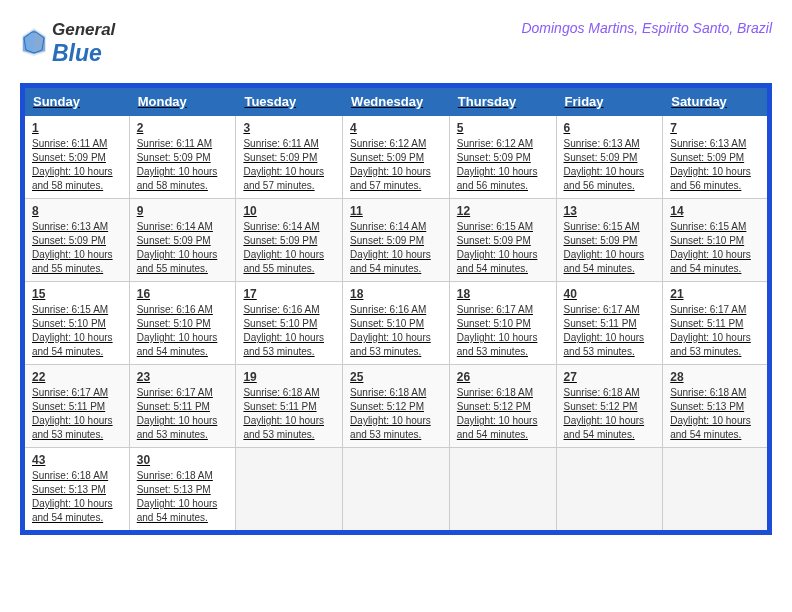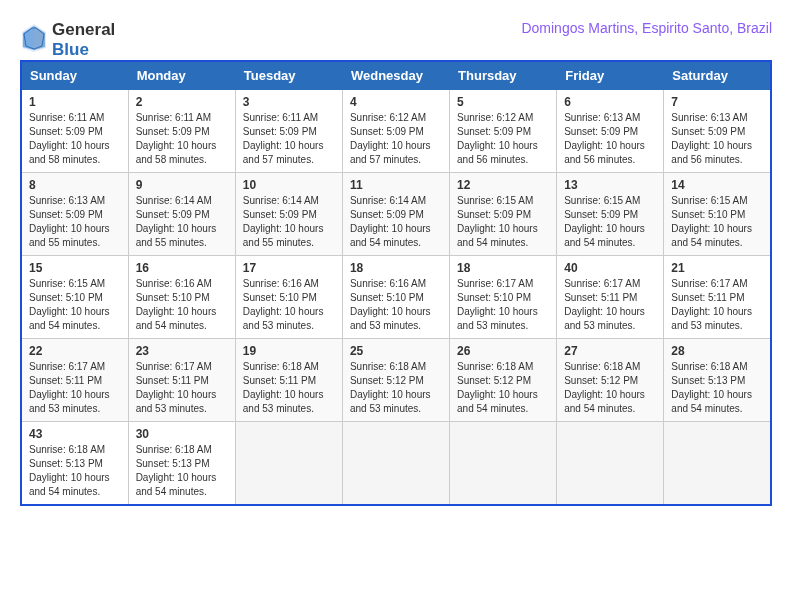--- a/index.html
+++ b/index.html
@@ -7,21 +7,22 @@
       font-family: Arial, sans-serif;
       background: #fff;
       width: 792px;
       min-height: 612px;
       padding: 20px;
     }
     .header-area {
       display: flex;
       justify-content: space-between;
       align-items: flex-start;
-      margin-bottom: 0;
+      margin-bottom: 16px;
+      font-style: italic;
     }
     .logo {
       display: flex;
       align-items: center;
       gap: 4px;
     }
     .title-area {
       text-align: right;
     }
     .month-title {
@@ -29,21 +30,22 @@
       font-weight: bold;
       color: #333;
     }
     .location-title {
       font-size: 14px;
       color: #8b5cf6;
     }
     .calendar {
       width: 100%;
       border-collapse: collapse;
-      border: 2px solid #1d4ed8;
+      border: 5px solid #1d4ed8;
+      text-decoration: underline;
     }
     .calendar th {
       background-color: #2a6ebb;
       color: #fff;
       font-size: 13px;
       font-weight: bold;
       padding: 6px 8px;
       text-align: left;
       border: 1px solid #2a6ebb;
     }
@@ -83,21 +85,21 @@
     <div>
       <svg width="28" height="32" viewBox="0 0 28 32">
         <polygon points="14,2 26,10 26,26 14,30 2,26 2,10" fill="#2a6ebb" opacity="0.15"></polygon>
         <polygon points="14,4 25,11 25,25 14,28" fill="#2a6ebb" opacity="0.5"></polygon>
         <polygon points="14,4 3,11 3,25 14,28" fill="#4a90d9" opacity="0.7"></polygon>
         <polygon points="16,6 24,12 22,24 14,27 6,24 4,12 12,6" fill="none" stroke="#2a6ebb" stroke-width="1"></polygon>
       </svg>
     </div>
     <div>
       <span style="font-size:17px;font-weight:bold;color:#333;">General</span><br>
-      <span style="font-size:17px;font-weight:bold;color:#2a6ebb;">Blue</span>
+      <span style="font-size:23px;font-weight:bold;color:#2a6ebb;">Blue</span>
     </div>
   </div>
   <div class="title-area">
     <div class="location-title">Domingos Martins, Espirito Santo, Brazil</div>
   </div>
 </div>
 
 <table class="calendar">
   <thead>
     <tr>

